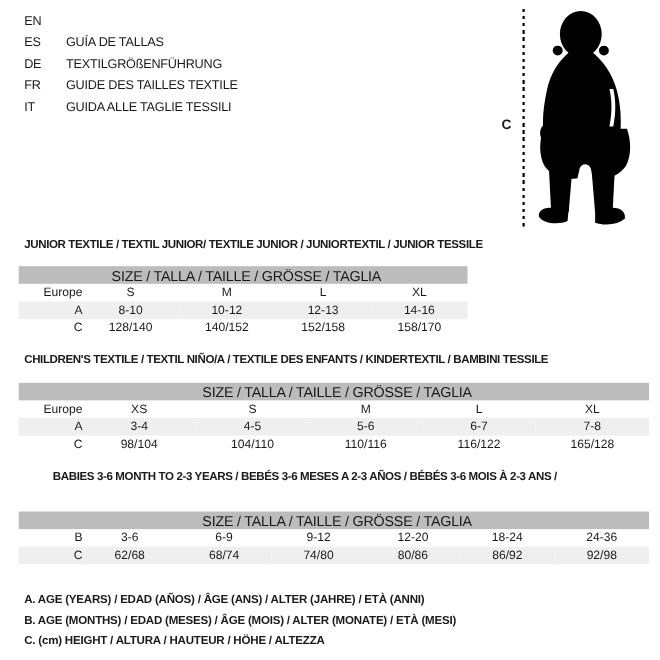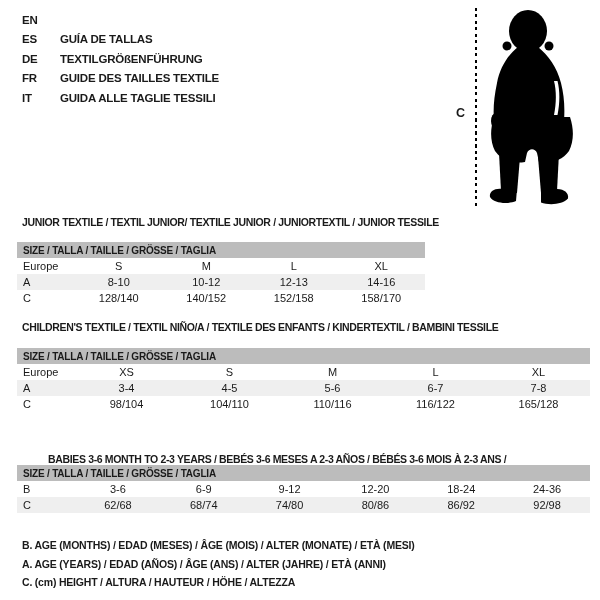--- a/index.html
+++ b/index.html
@@ -9,46 +9,46 @@
     --background:#ffffff;
     --silhouette:#000000;
   }
   *{margin:0;padding:0;box-sizing:border-box;}
   html,body{background:var(--background);}
   body{font-family:"Liberation Sans","DejaVu Sans",sans-serif;color:var(--text);}
   .canvas{position:relative;width:600px;height:600px;background:var(--background);overflow:hidden;}
 
   
   .langs{position:absolute;left:22px;top:11px;}
-  .lang-row{display:flex;line-height:19.4px;font-weight:700;font-size:11.5px;letter-spacing:-0.2px;white-space:nowrap;}
+  .lang-row{display:flex;line-height:19.4px;font-weight:400;font-size:11.5px;letter-spacing:-0.2px;white-space:nowrap;}
   .lang-code{width:38px;flex:0 0 38px;}
 
   
   .measure-line{position:absolute;left:475px;top:8px;width:2px;height:198px;
     background:repeating-linear-gradient(to bottom,var(--silhouette) 0 3px,transparent 3px 6.5px);}
   .measure-label{position:absolute;left:456px;top:106px;font-weight:700;font-size:12.5px;}
   .baby{position:absolute;left:486px;top:5px;width:90px;height:202px;color:var(--silhouette);}
 
   
   .tbl-title{position:absolute;left:22px;font-weight:700;font-size:10.5px;letter-spacing:-0.35px;white-space:nowrap;}
   .t1{top:216px;text-align:center;}
   .t2{top:321px;}
-  .t3a{top:453px;padding-left:26px;}
+  .t3a{top:427px;padding-left:26px;}
   .t3b{top:444px;}
 
   
   table.tbl{position:absolute;border-collapse:collapse;table-layout:fixed;font-size:11px;}
   .tbl1{left:17px;top:242px;width:408px;}
   .tbl2{left:17px;top:348px;width:573px;}
   .tbl3{left:17px;top:465px;width:573px;}
   col.c-label{width:58px;}
-  tr.bar td{background:var(--header-bar);font-size:10px;letter-spacing:-0.2px;height:15px;padding-left:6px;text-align:left;white-space:nowrap;font-weight:bold;}
+  tr.bar td{background:var(--header-bar);font-size:13px;letter-spacing:-0.2px;height:15px;padding-left:6px;text-align:center;white-space:nowrap;}
   .tbl tr{height:16px;}
   .tbl td{text-align:center;vertical-align:middle;padding:0;white-space:nowrap;}
-  .tbl td.lbl{text-align:left;padding-left:6px;}
+  .tbl td.lbl{text-align:right;padding-left:6px;}
   .tbl tr.alt{background:var(--row-alt);}
 
   
   .footnotes{position:absolute;left:22px;top:536px;font-weight:700;font-size:10.5px;letter-spacing:-0.2px;line-height:18.6px;white-space:nowrap;}
 </style>
 </head>
 <body>
 
 <div class="canvas">
 
@@ -198,18 +198,18 @@
         <td>68/74</td>
         <td>74/80</td>
         <td>80/86</td>
         <td>86/92</td>
         <td>92/98</td>
       </tr>
     </tbody>
   </table>
 
   <div class="footnotes">
+    <div>A. AGE (YEARS) / EDAD (AÑOS) / ÂGE (ANS) / ALTER (JAHRE) / ETÀ (ANNI)</div>
     <div>B. AGE (MONTHS) / EDAD (MESES) / ÂGE (MOIS) / ALTER (MONATE) / ETÀ (MESI)</div>
-    <div>A. AGE (YEARS) / EDAD (AÑOS) / ÂGE (ANS) / ALTER (JAHRE) / ETÀ (ANNI)</div>
     <div>C. (cm) HEIGHT / ALTURA / HAUTEUR / HÖHE / ALTEZZA</div>
   </div>
 
 </div>
 
 </body></html>

